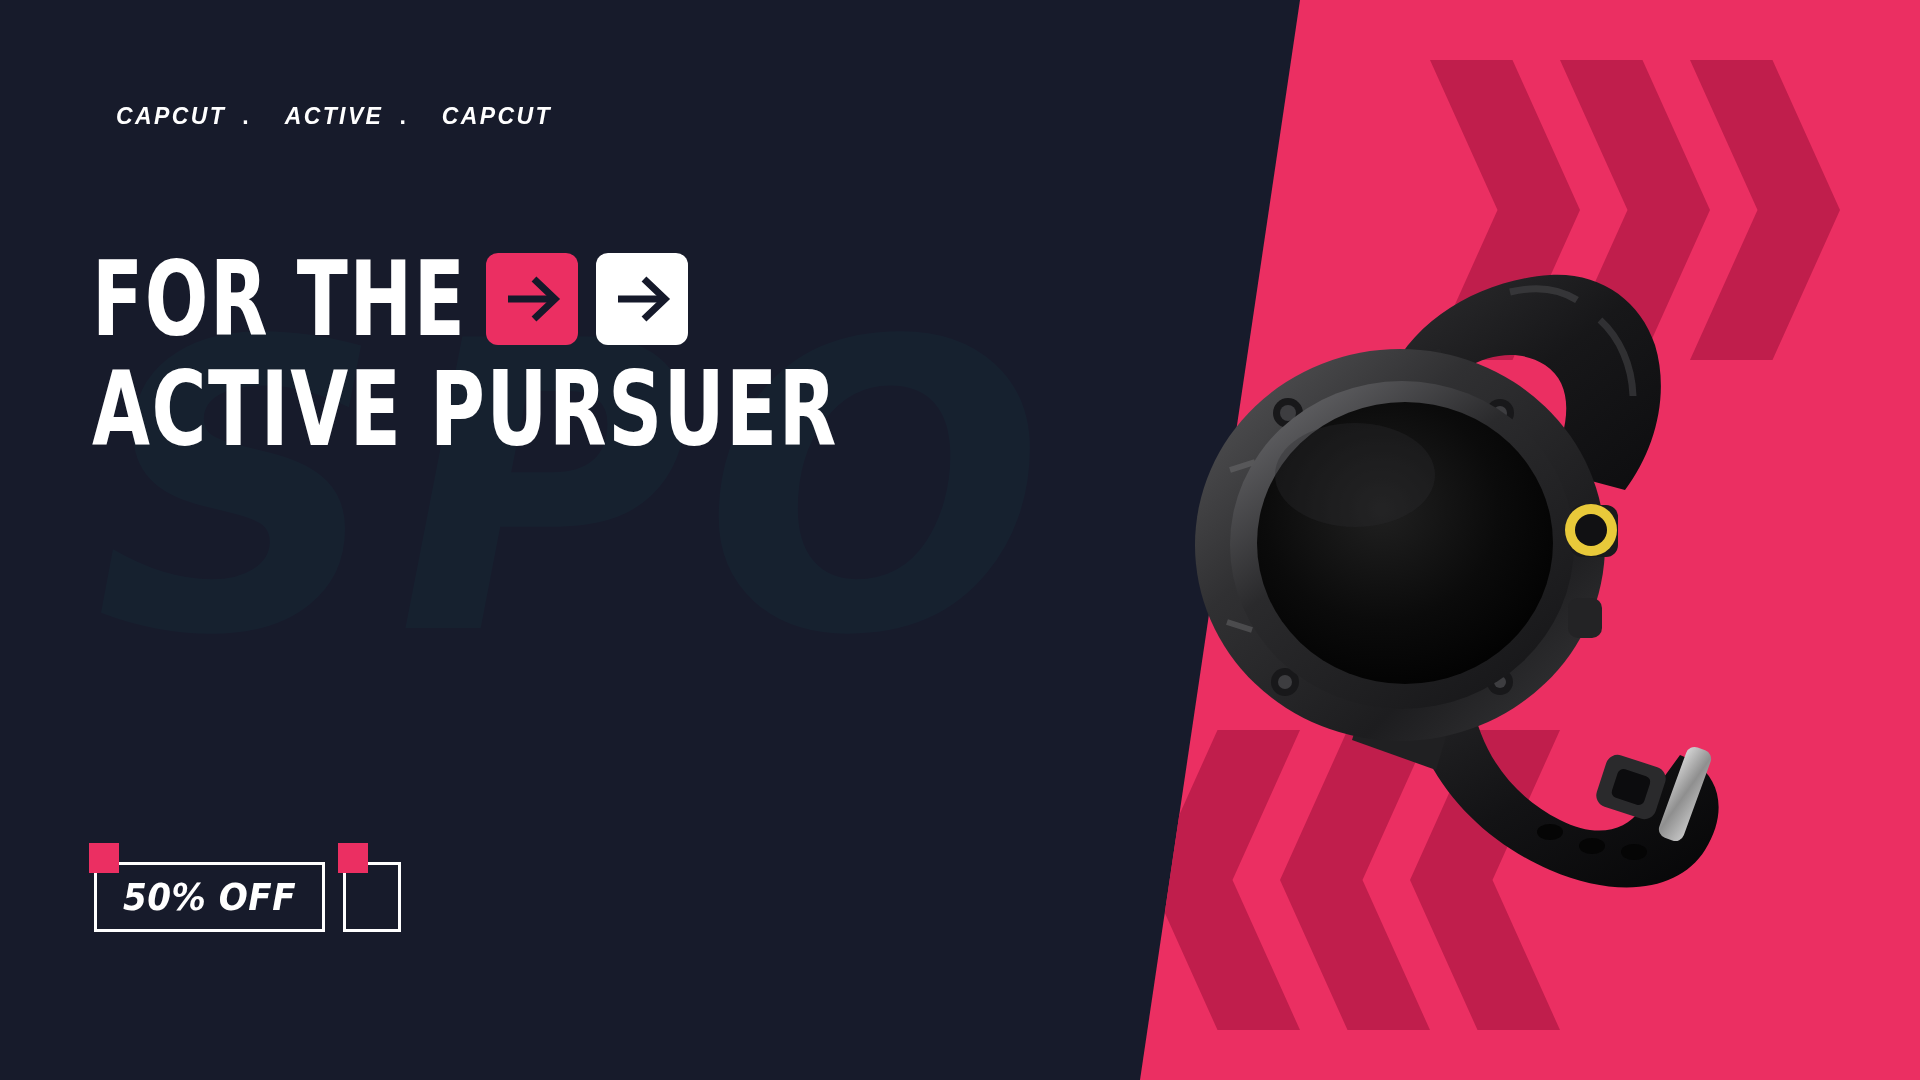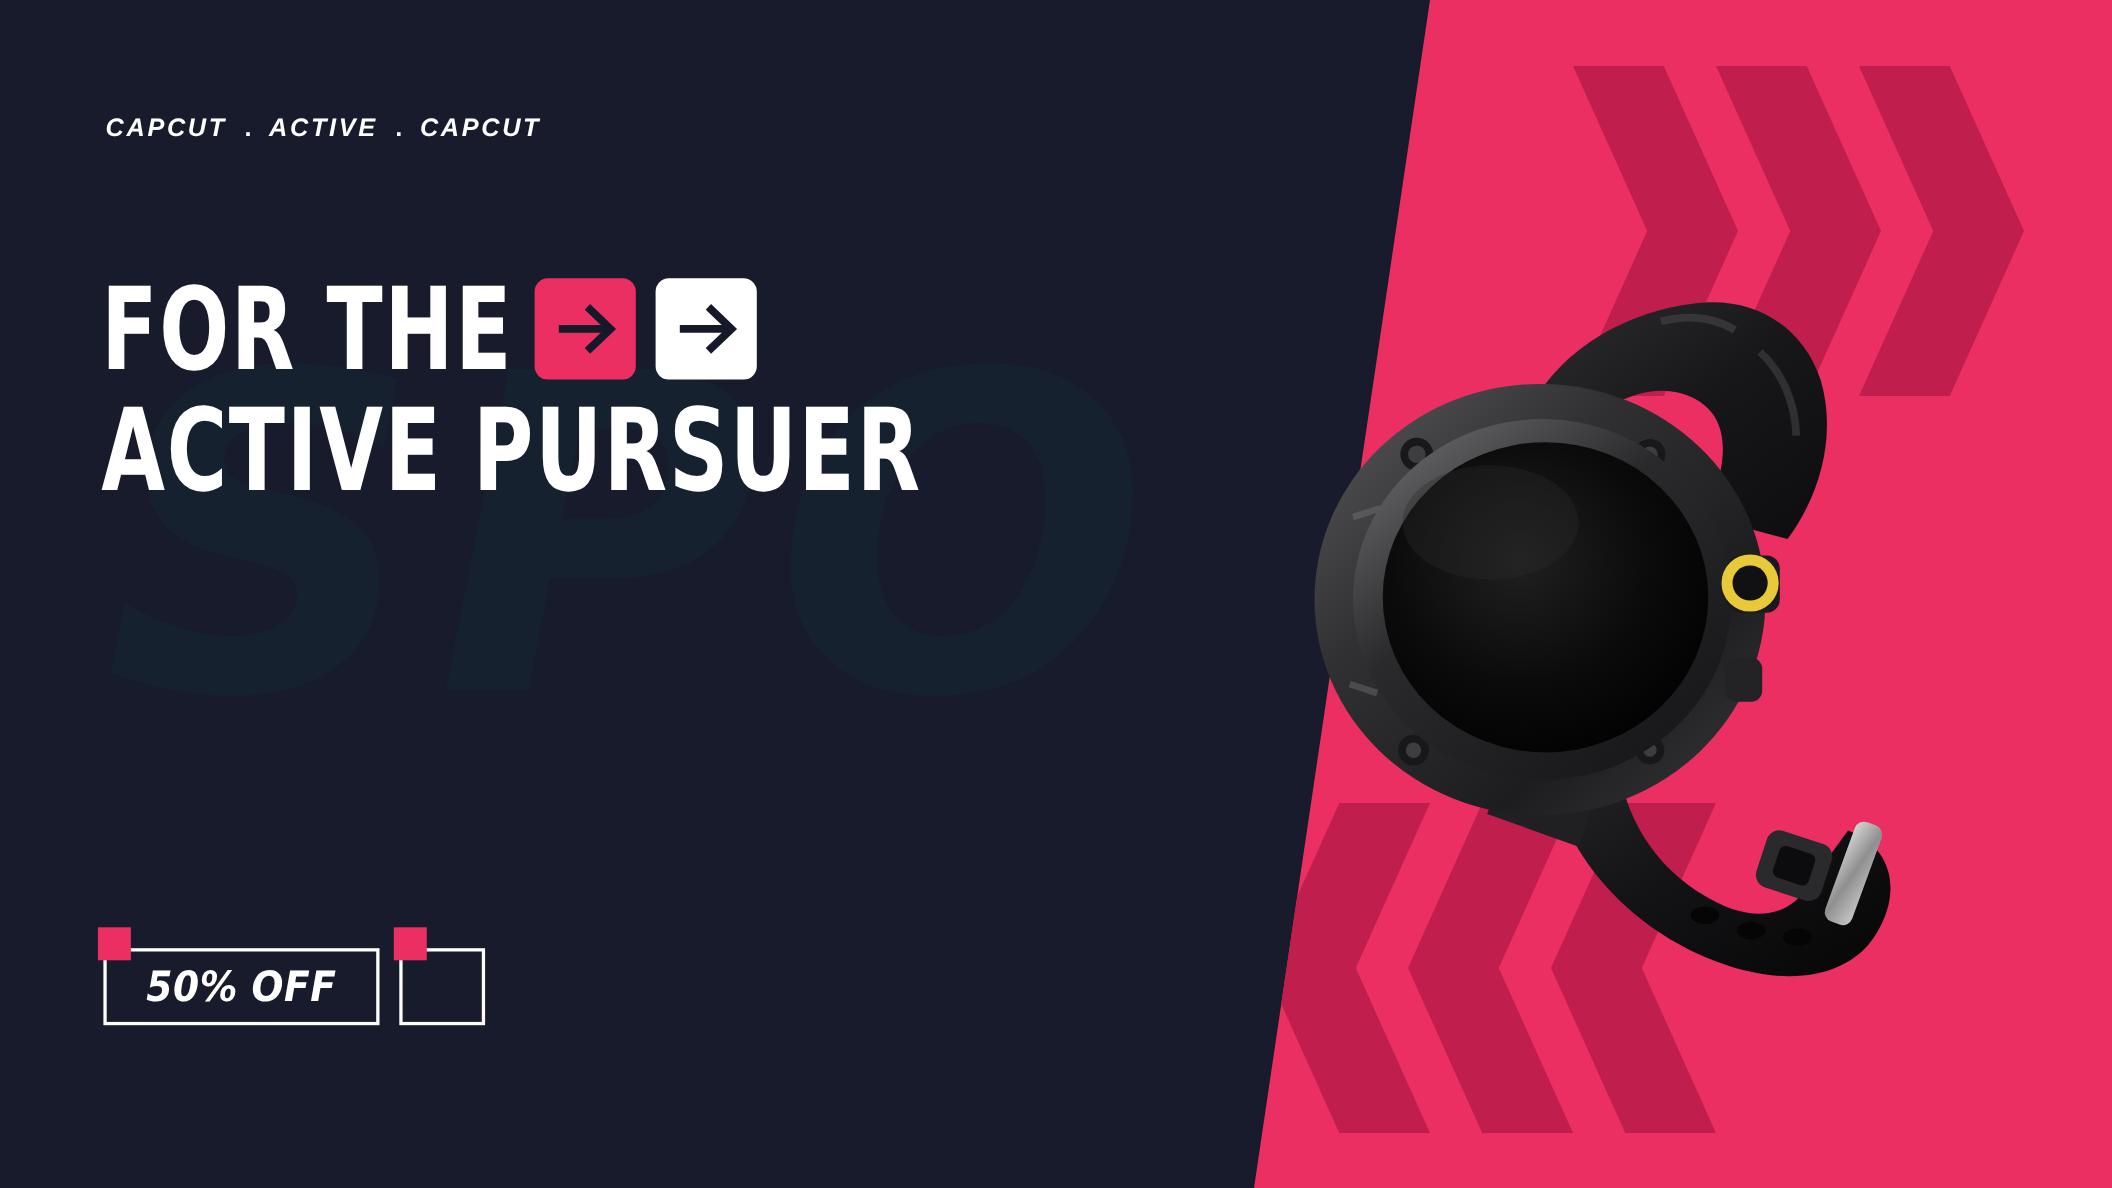--- a/index.html
+++ b/index.html
@@ -71,20 +71,21 @@
     gap:16px;
     z-index:30;
   }
   .nav-item {
     color:#ffffff;
     font-size:23px;
     font-weight:bold;
     font-style:italic;
     letter-spacing:2.4px;
     font-family:"Liberation Sans", sans-serif;
+    margin-left:20px;
   }
   .nav-dot {
     color:#ffffff;
     font-size:23px;
     font-weight:bold;
     line-height:1;
   }
 
   
   .headline {
@@ -151,21 +152,21 @@
     display:flex;
     gap:18px;
     z-index:30;
   }
   .badge {
     position:relative;
     border:3px solid #ffffff;
     height:70px;
     display:flex;
     align-items:center;
-    padding:0 36px;
+    padding:0 26px;
   }
   .badge-sq {
     position:absolute;
     left:-8px; top:-22px;
     width:30px; height:30px;
     background:#eb2f62;
   }
   .badge-text {
     font-family:"DejaVu Sans Condensed","Liberation Sans Narrow","Liberation Sans", sans-serif;
     font-size:38px;

